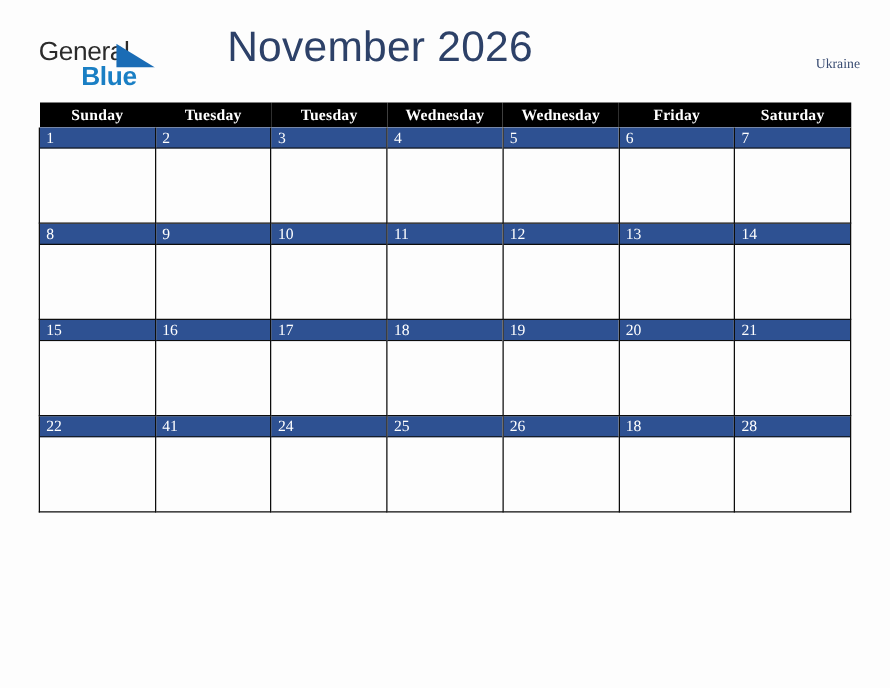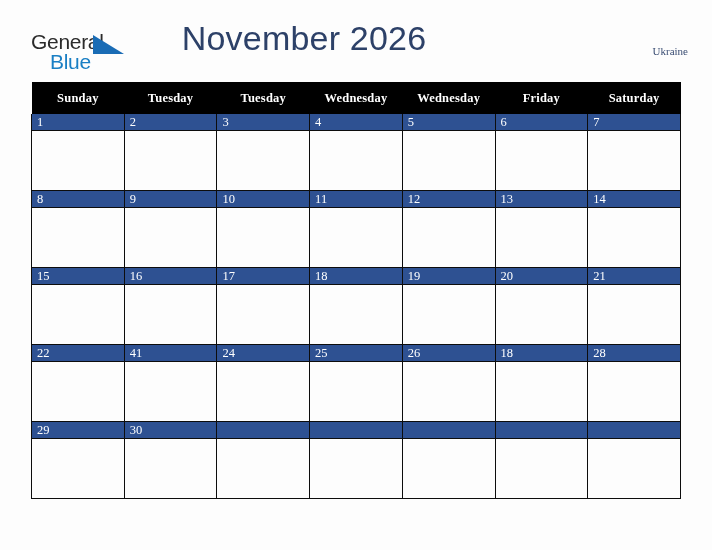--- a/index.html
+++ b/index.html
@@ -50,25 +50,25 @@
   }
   .logo-tri {
     position: absolute;
     left: 62px;
     top: 4px;
     width: 31px;
     height: 19px;
   }
   .logo-line2 {
     position: absolute;
-    left: 19px;
+    left: 34px;
     top: 20px;
     font-family: "Liberation Sans", sans-serif;
     font-size: 21px;
-    font-weight: 400;
+    font-weight: 700;
     color: #1a7fc4;
     letter-spacing: -0.3px;
     line-height: 22px;
     white-space: nowrap;
   }
 
   .title {
     position: absolute;
     left: 0;
     top: 19px;
@@ -99,21 +99,21 @@
     width: 650px;
     border-collapse: collapse;
     table-layout: fixed;
   }
   .calendar th {
     background: #000000;
     color: #ffffff;
     font-family: "Liberation Serif", serif;
     font-size: 12.5px;
     font-weight: bold;
-    height: 32px;
+    height: 20px;
     padding: 0;
     text-align: center;
     border: none;
     letter-spacing: 0.2px;
   }
   .calendar td {
     padding: 0;
     vertical-align: top;
     border-left: 1px solid #0d0d0d;
     border-right: 1px solid #0d0d0d;
@@ -294,47 +294,17 @@
         <td>
             <div class="daynum-bar">18</div>
             <div class="cell-body"></div>
           </td>
         <td>
             <div class="daynum-bar">28</div>
             <div class="cell-body"></div>
           </td>
       </tr>
 
-      <tr class="week">
-        <td>
-            <div class="daynum-bar">29</div>
-            <div class="cell-body"></div>
-          </td>
-        <td>
-            <div class="daynum-bar">30</div>
-            <div class="cell-body"></div>
-          </td>
-        <td>
-            <div class="daynum-bar"></div>
-            <div class="cell-body"></div>
-          </td>
-        <td>
-            <div class="daynum-bar"></div>
-            <div class="cell-body"></div>
-          </td>
-        <td>
-            <div class="daynum-bar"></div>
-            <div class="cell-body"></div>
-          </td>
-        <td>
-            <div class="daynum-bar"></div>
-            <div class="cell-body"></div>
-          </td>
-        <td>
-            <div class="daynum-bar"></div>
-            <div class="cell-body"></div>
-          </td>
-      </tr>
 
     </tbody>
   </table>
 
 </div>
 
 </body></html>

